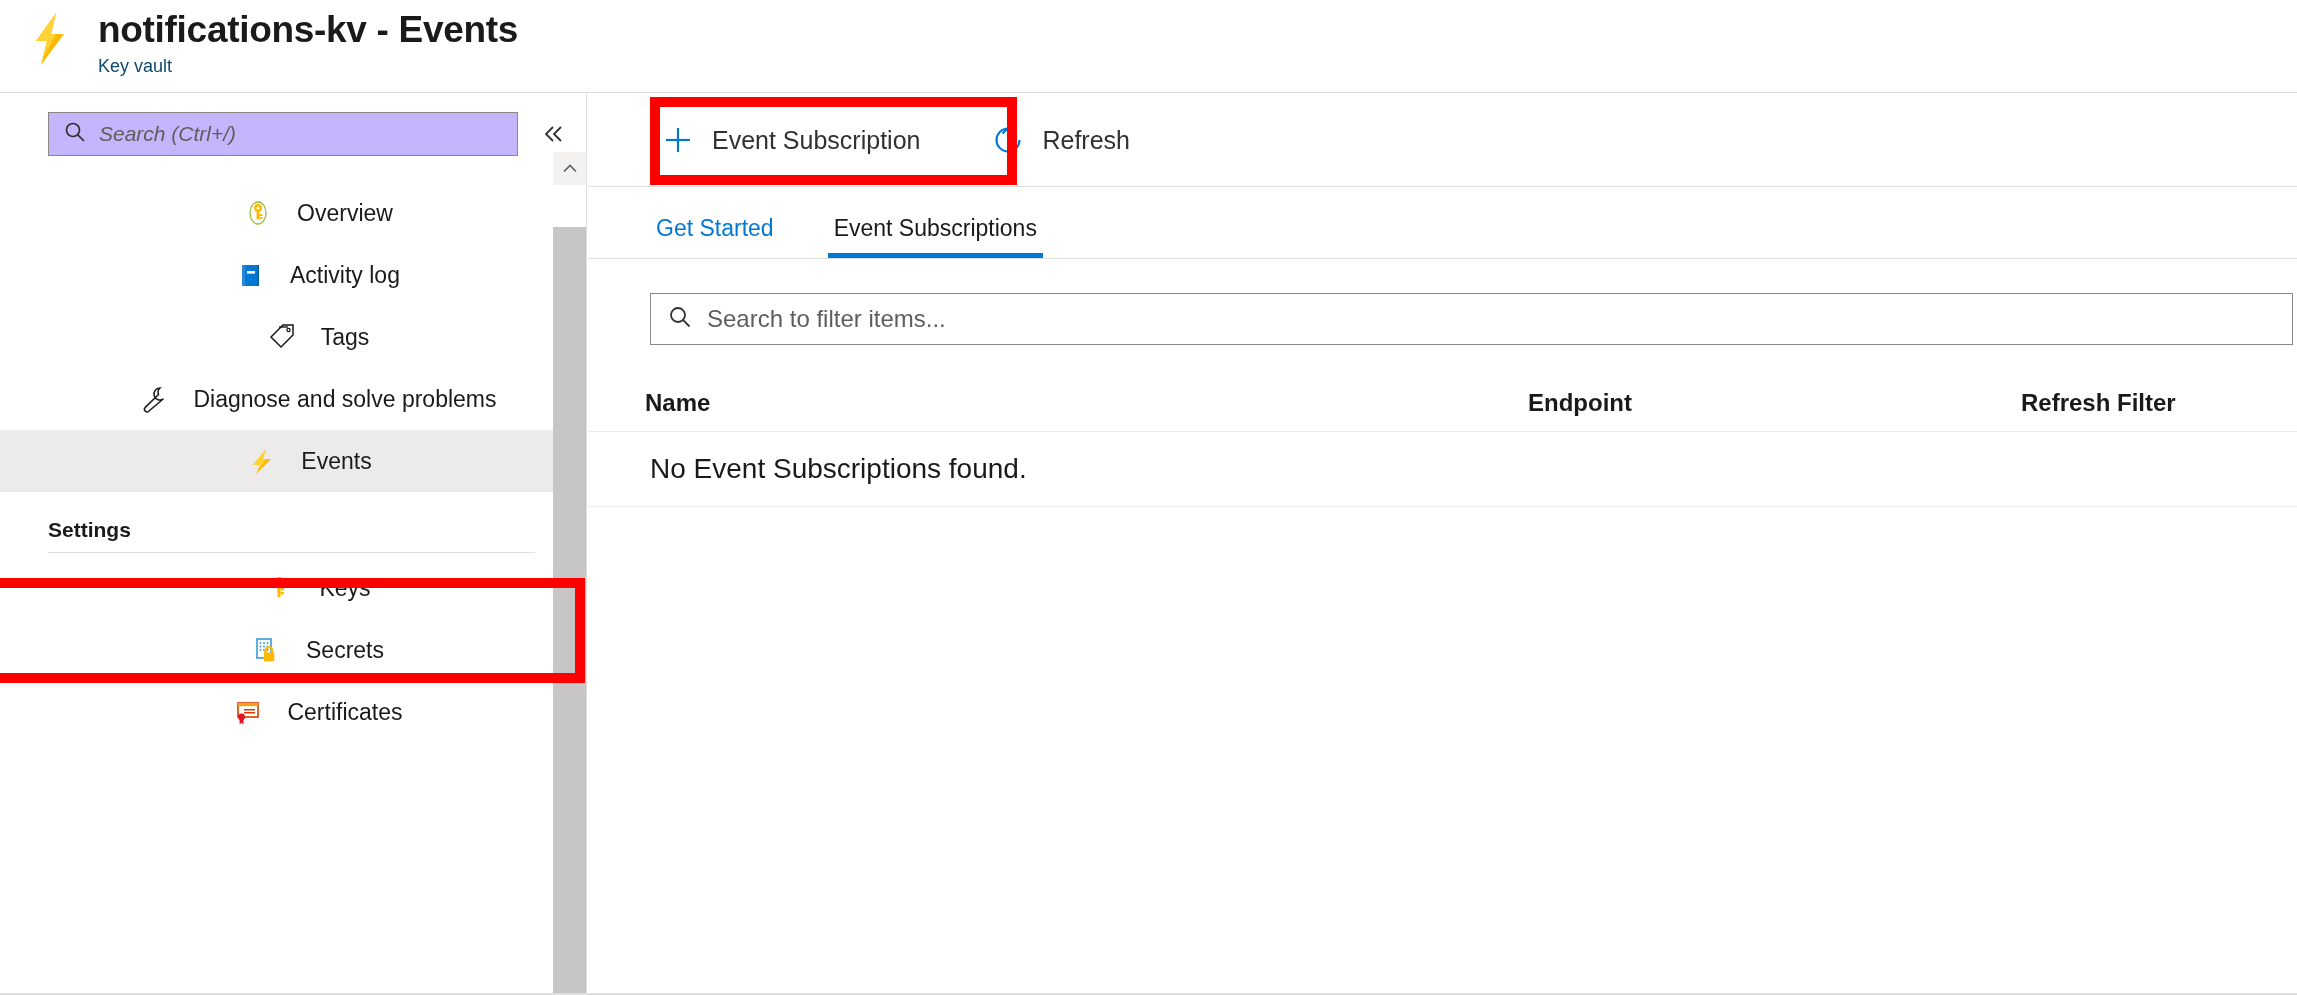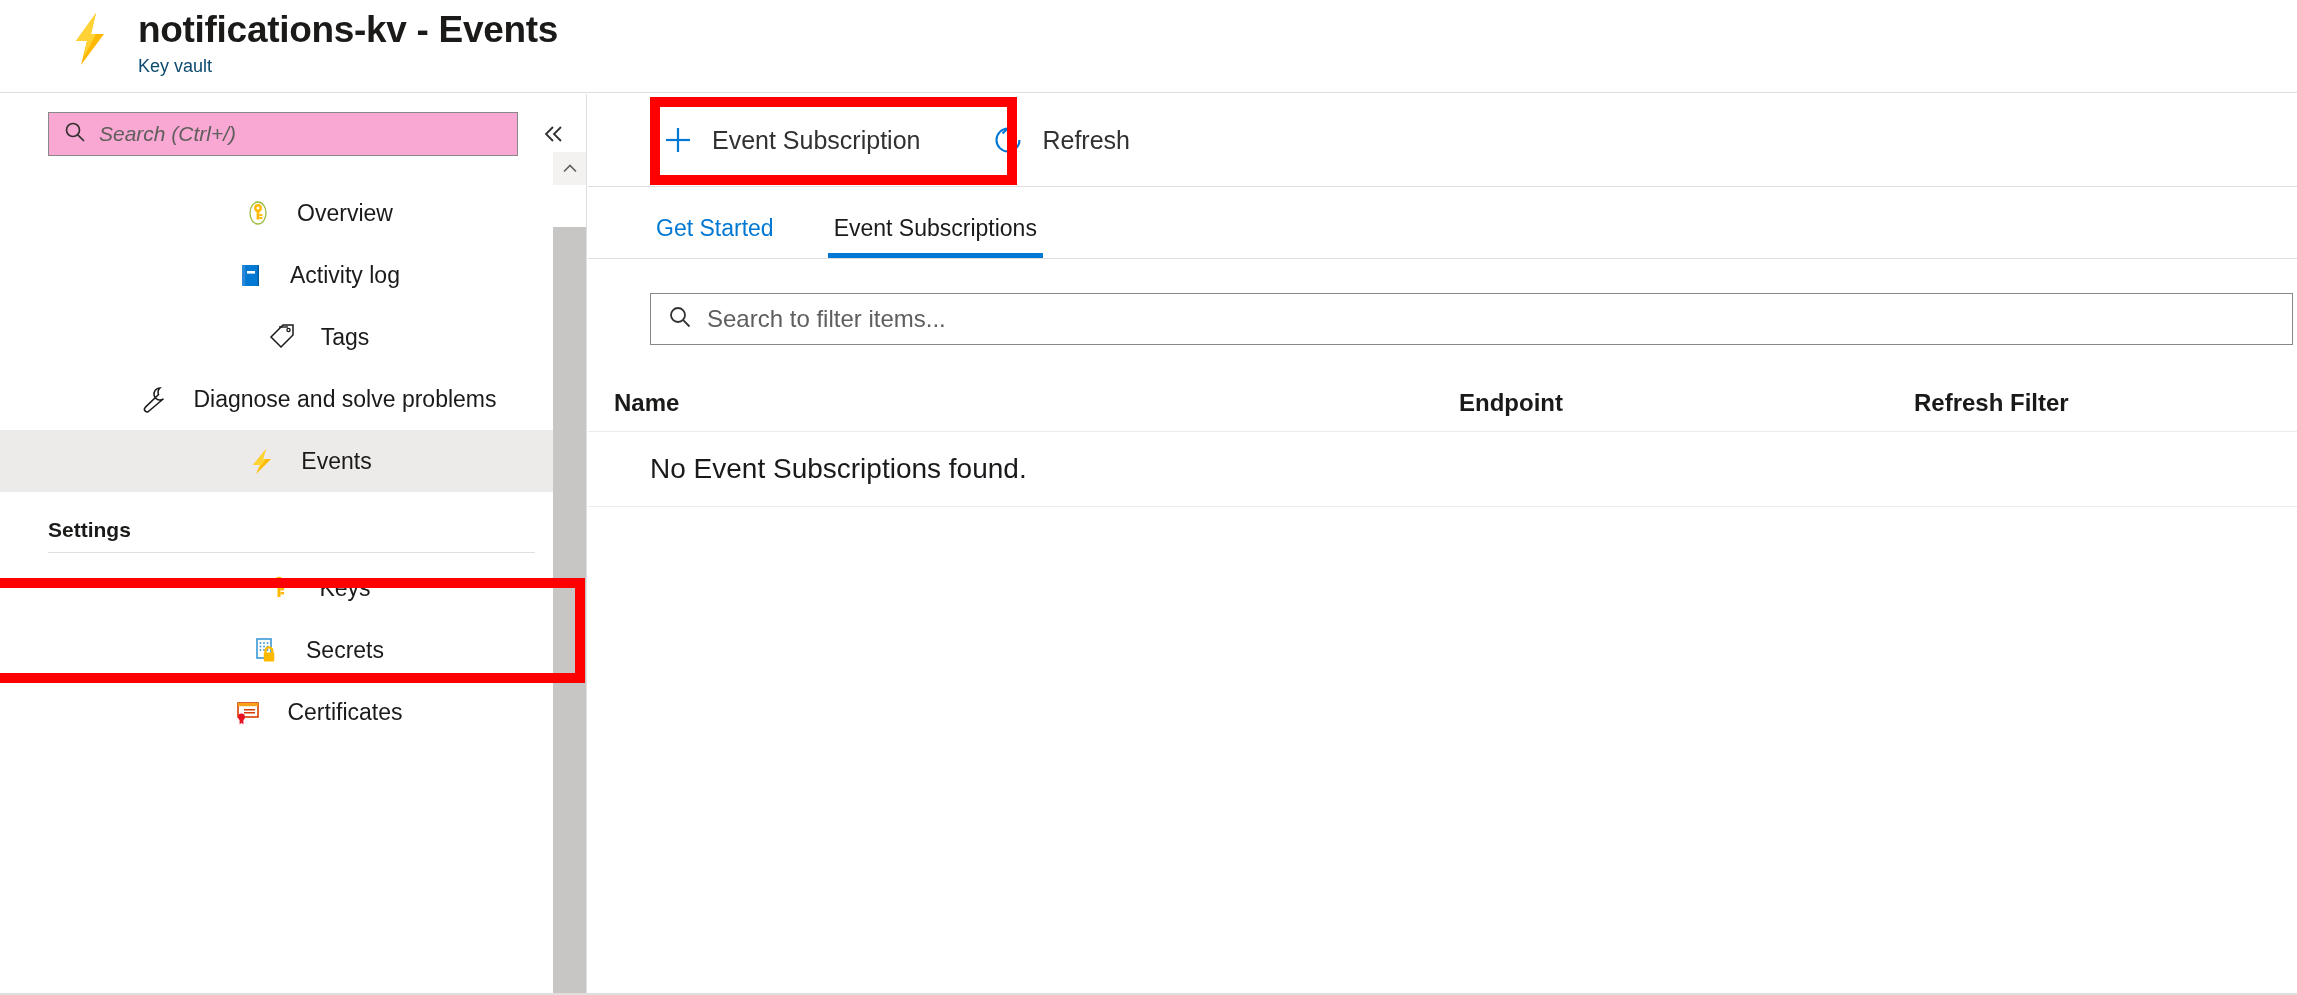--- a/index.html
+++ b/index.html
@@ -22,21 +22,21 @@
     left: 0; top: 0;
     width: 2297px;
     height: 93px;
     background: #ffffff;
     border-bottom: 1px solid #e1dfdd;
     box-sizing: border-box;
   }
   .header-inner {
     display: flex;
     align-items: flex-start;
-    padding: 8px 0 0 64px;
+    padding: 8px 0 0 24px;
   }
   .header-icon {
     width: 52px;
     height: 58px;
     flex: 0 0 auto;
     display: flex;
     align-items: center;
     justify-content: center;
     margin-top: 2px;
   }
@@ -73,21 +73,21 @@
   }
   .search-row {
     display: flex;
     align-items: center;
     padding: 18px 0 10px 48px;
   }
   .search-box {
     width: 470px;
     height: 44px;
     border: 1px solid #8a8886;
-    background: #f9a8d4;
+    background: #c4b5fd;
     display: flex;
     align-items: center;
     box-sizing: border-box;
     padding-left: 14px;
   }
   .search-box .magnifier { flex: 0 0 auto; margin-right: 12px; }
   .search-text {
     font-size: 21px;
     font-style: italic;
     color: #605e5c;
@@ -277,22 +277,23 @@
     color: #605e5c;
   }
 
   .grid {
     margin-top: 30px;
   }
   .grid-head {
     display: flex;
     align-items: center;
     height: 56px;
-    padding-left: 26px;
+    padding-left: 57px;
     border-bottom: 1px solid #edebe9;
+    gap: 38px;
   }
   .col-name { width: 845px; }
   .col-endpoint { width: 455px; }
   .col-prefix { flex: 1; }
   .grid-head .cell {
     font-size: 24px;
     font-weight: bold;
     color: #1b1a19;
   }
   .grid-row {

